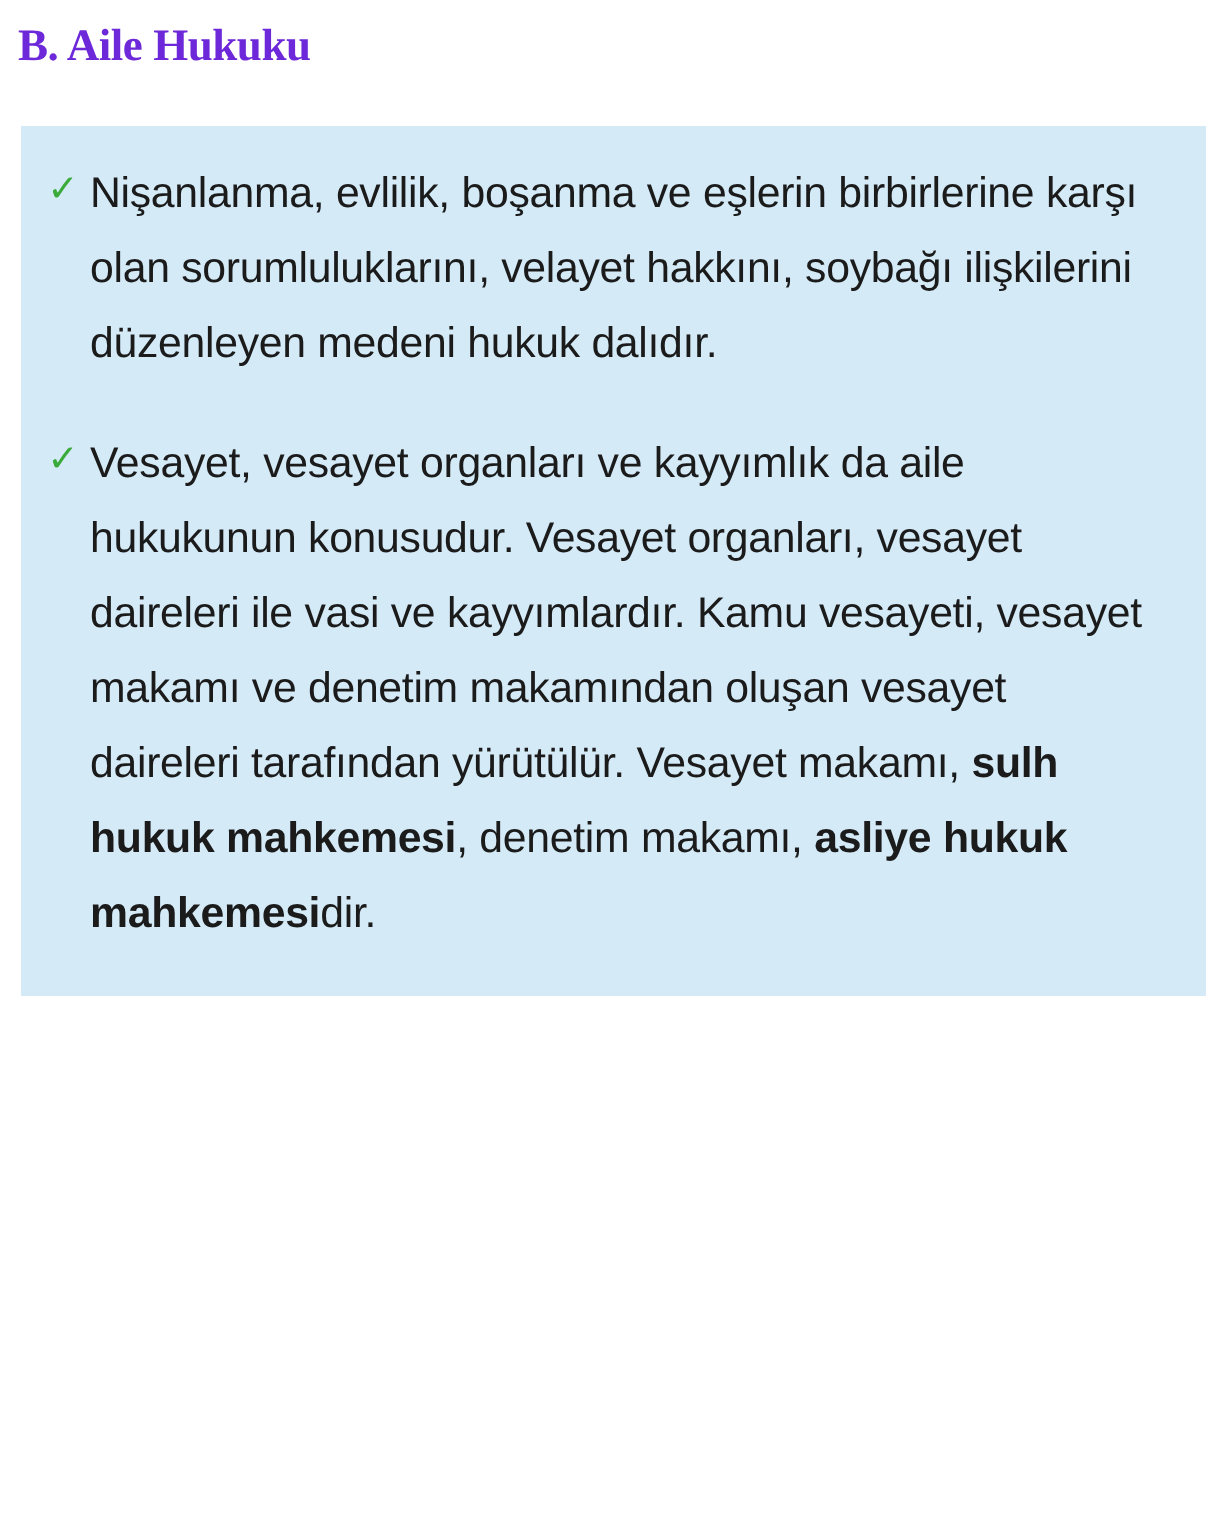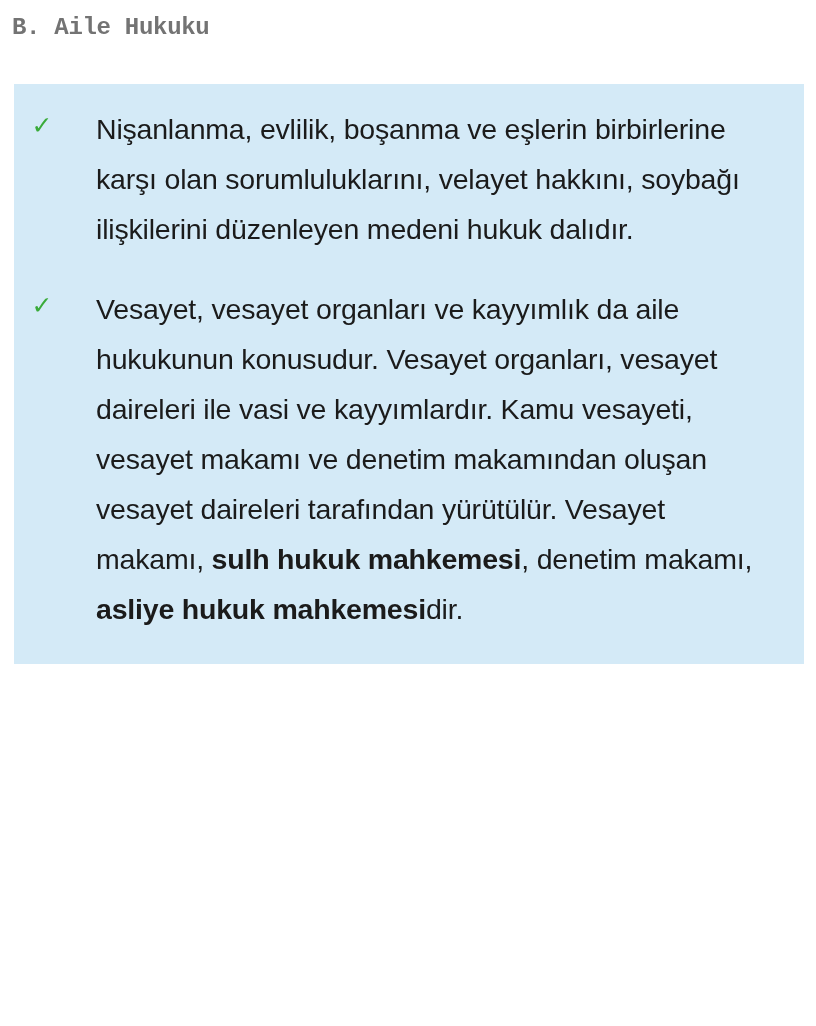--- a/index.html
+++ b/index.html
@@ -16,25 +16,25 @@
   .page {
     position: relative;
     width: 816px;
     height: 1026px;
     overflow: hidden;
   }
   .section-title {
     position: absolute;
     left: 12px;
     top: 14px;
-    font-size: 24px;
+    font-size: 30px;
     font-weight: bold;
-    color: #737373;
+    color: #6d28d9;
     letter-spacing: -0.3px;
-    font-family: Liberation Mono, monospace;
+    font-family: Liberation Serif, serif;
     white-space: nowrap;
   }
   .content-box {
     position: absolute;
     left: 14px;
     top: 84px;
     width: 790px;
     background: #d4eaf7;
     padding: 14px 0 24px 0;
     box-sizing: border-box;
@@ -52,21 +52,20 @@
     line-height: 44px;
     text-align: center;
     font-family: "DejaVu Sans", sans-serif;
   }
   .bullet-text {
     flex: 1 1 auto;
     font-size: 28.5px;
     line-height: 50px;
     color: #1b1b1b;
     letter-spacing: -0.2px;
-    margin-left: 36px;
   }
   .bullet-text b {
     font-weight: bold;
   }
   .spacer {
     height: 18px;
   }
 </style>
 </head>
 <body>

